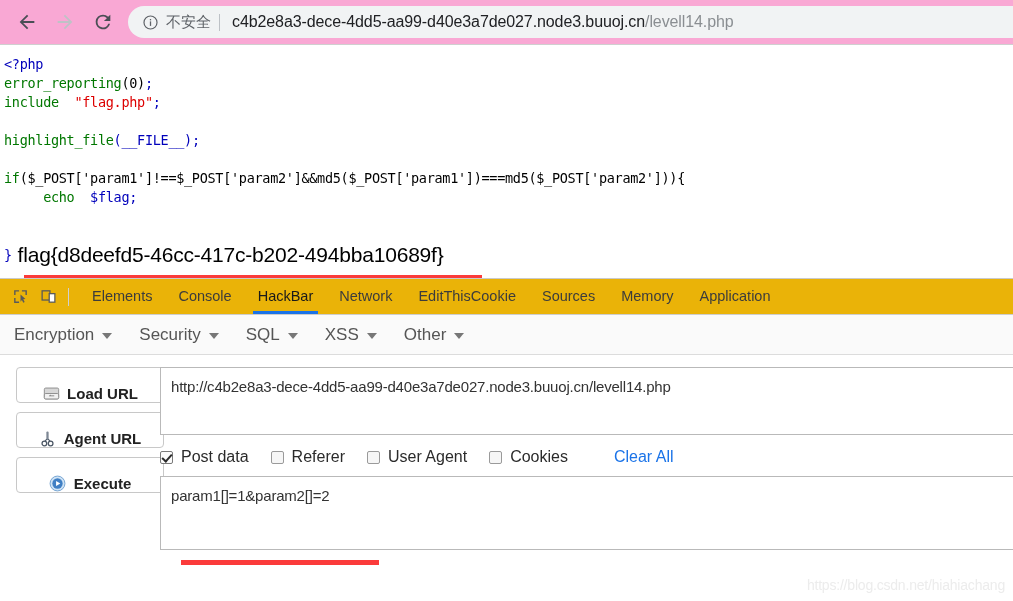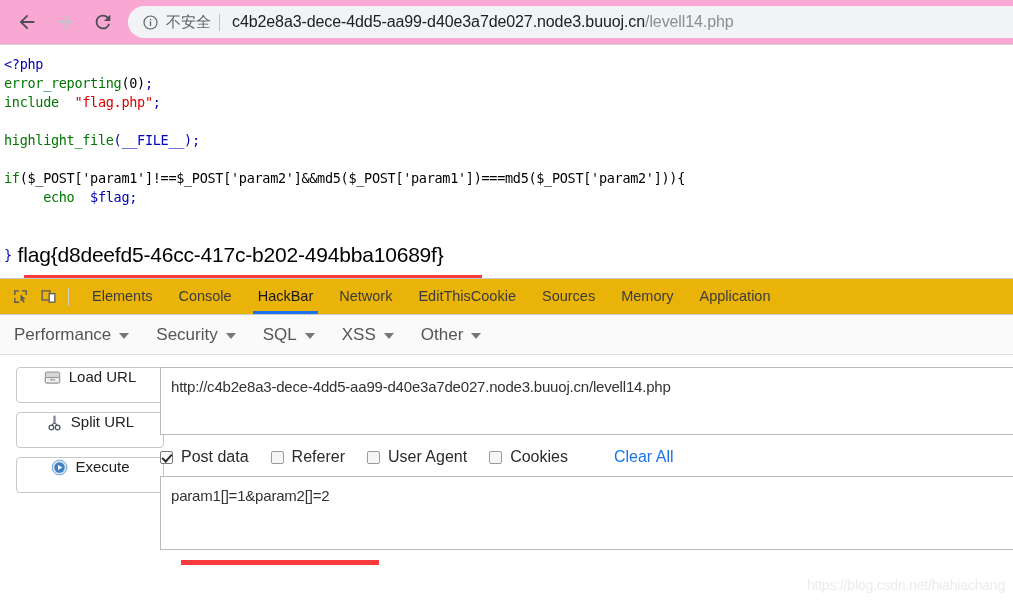--- a/index.html
+++ b/index.html
@@ -224,26 +224,27 @@
     padding-left: 16px;
     box-sizing: border-box;
   }
   .hb-btn {
     width: 148px;
     height: 36px;
     border: 1px solid #c8c8c8;
     border-radius: 4px;
     background: #ffffff;
     display: flex;
-    align-items: flex-start;
+    align-items: flex-end;
     justify-content: center;
     font-size: 15px;
     color: #222222;
     margin-bottom: 9px;
     box-sizing: border-box;
+    font-weight: bold;
   }
   .hb-btn .ic {
     width: 18px;
     height: 18px;
     margin-right: 7px;
     flex: 0 0 auto;
     display: flex;
     align-items: center;
     justify-content: center;
   }
@@ -409,21 +410,21 @@
     <div class="dt-tab active">HackBar</div>
     <div class="dt-tab">Network</div>
     <div class="dt-tab">EditThisCookie</div>
     <div class="dt-tab">Sources</div>
     <div class="dt-tab">Memory</div>
     <div class="dt-tab">Application</div>
   </div>
 
   <div class="hb-menubar">
     <div class="hb-menu">
-      <span>Performance</span>
+      <span>Encryption</span>
       <span class="caret"></span>
     </div>
     <div class="hb-menu">
       <span>Security</span>
       <span class="caret"></span>
     </div>
     <div class="hb-menu">
       <span>SQL</span>
       <span class="caret"></span>
     </div>
@@ -453,21 +454,21 @@
         </div>
         <div class="hb-btn">
           <span class="ic">
             <svg width="15" height="17" viewBox="0 0 20 24">
               <rect x="8.4" y="2" width="3.2" height="12" rx="1.4" fill="#7d8794"></rect>
               <circle cx="5.6" cy="19" r="3.3" fill="none" stroke="#4d5866" stroke-width="1.8"></circle>
               <circle cx="14.4" cy="19" r="3.3" fill="none" stroke="#4d5866" stroke-width="1.8"></circle>
               <path d="M9 13L6 16.5M11 13l3 3.5" stroke="#4d5866" stroke-width="1.6" fill="none"></path>
             </svg>
           </span>
-          <span>Split URL</span>
+          <span>Agent URL</span>
         </div>
         <div class="hb-btn">
           <span class="ic">
             <svg width="17" height="17" viewBox="0 0 24 24">
               <circle cx="12" cy="12" r="10.5" fill="#cfe3f5" stroke="#6699cc" stroke-width="1.2"></circle>
               <circle cx="12" cy="12" r="7.3" fill="#3f7fc4"></circle>
               <path d="M10 8.3l6 3.7-6 3.7z" fill="#ffffff"></path>
             </svg>
           </span>
           <span>Execute</span>

